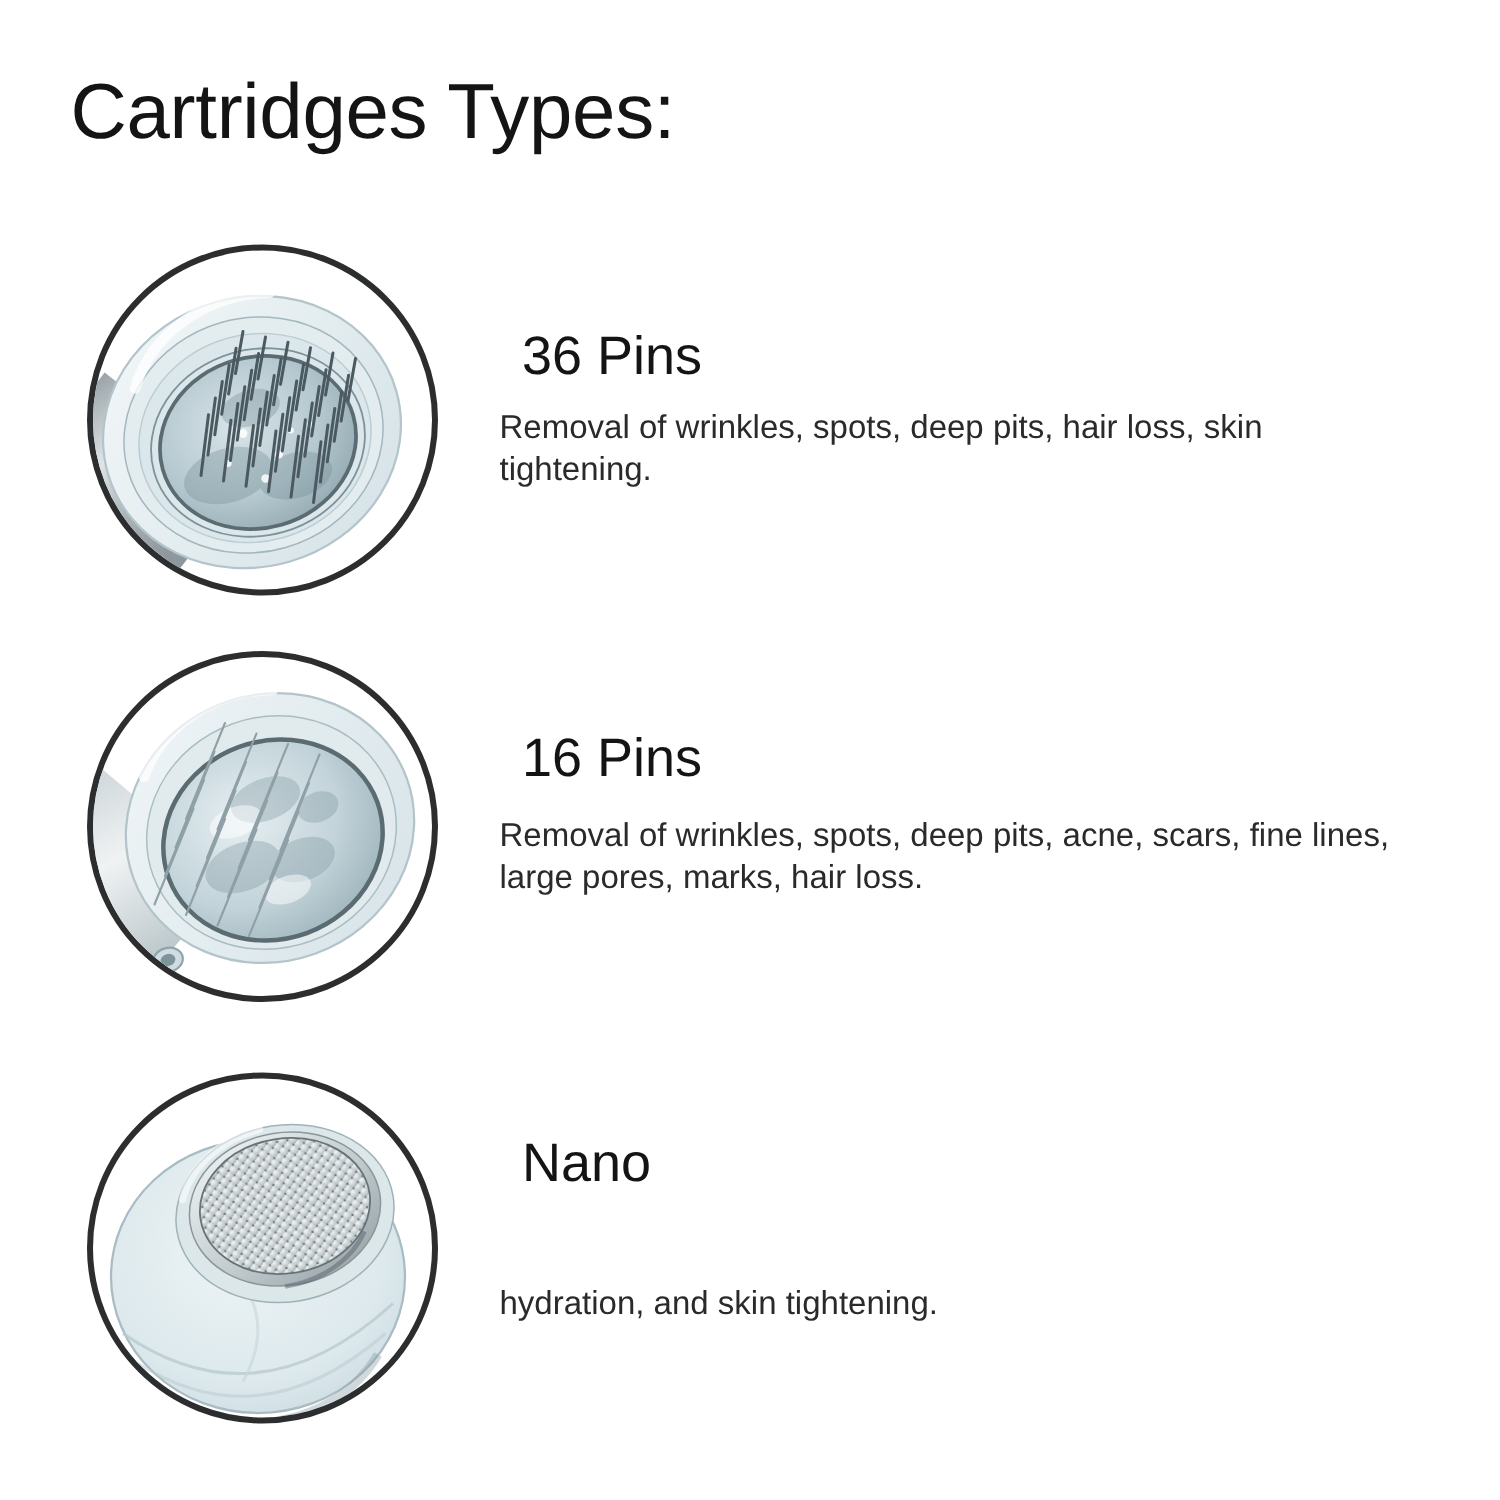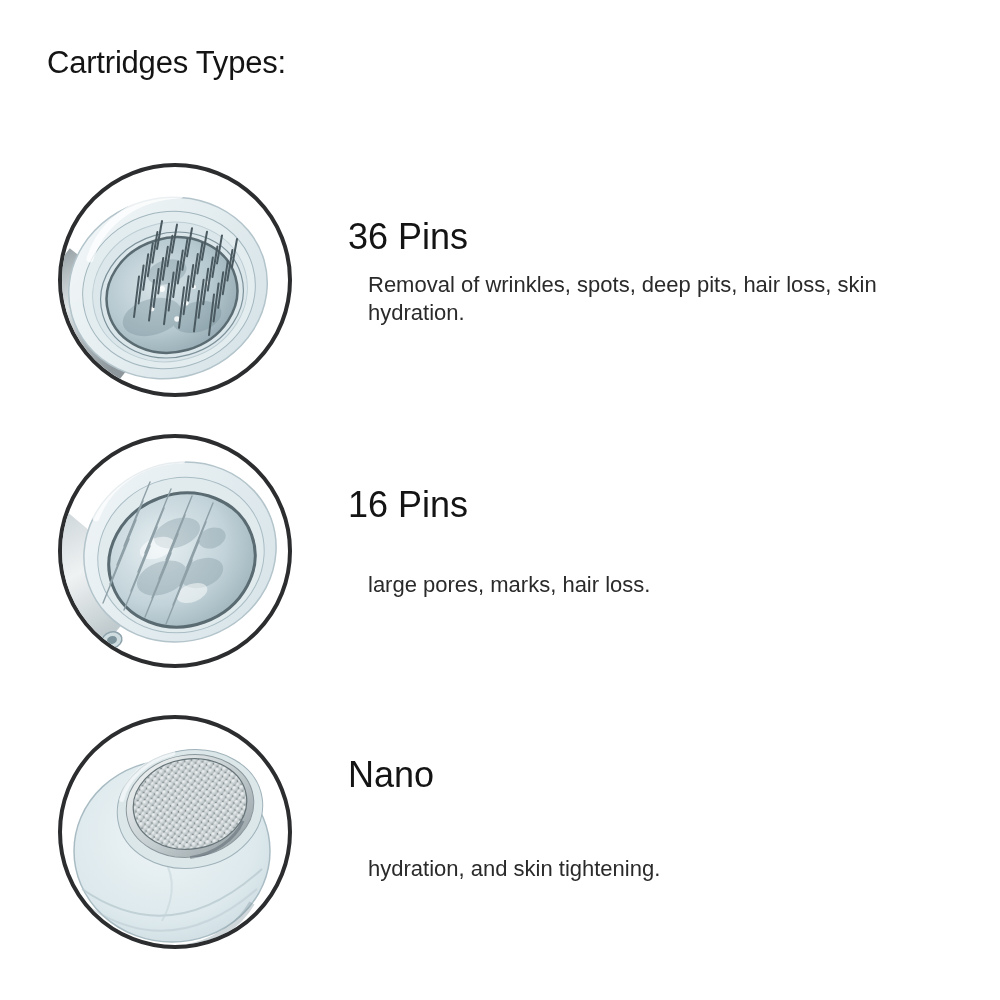--- a/index.html
+++ b/index.html
@@ -11,37 +11,37 @@
     --needle-light:#8fa0a7;
   }
   html,body{margin:0;padding:0;}
   body{
     width:1000px;height:1000px;position:relative;overflow:hidden;
     background:var(--background);
     font-family:"Liberation Sans", sans-serif;
   }
   .page-title{
     position:absolute;left:47px;top:44px;
-    font-size:31px;line-height:1.2;color:var(--heading-text);
+    font-size:52px;line-height:1.2;color:var(--heading-text);
     letter-spacing:-0.2px;
   }
   .photo{
     position:absolute;left:58px;width:234px;height:234px;
     box-sizing:border-box;border:4px solid var(--circle-ring);
     border-radius:50%;overflow:hidden;background:#fff;
   }
   .photo svg{display:block;width:100%;height:100%;}
   .p1{top:163px}.p2{top:434px}.p3{top:715px}
   .sec-heading{
     position:absolute;left:348px;
     font-size:36px;line-height:36px;color:var(--heading-text);
   }
   .h1{top:219px}.h2{top:487px}.h3{top:757px}
   .sec-desc{
-    position:absolute;left:368px;
+    position:absolute;left:333px;
     font-size:22px;line-height:28px;color:var(--text);
   }
   .d1{top:271px}.d2{top:543px}.d3{top:827px}
   .needles36{stroke:var(--needle-dark);stroke-linecap:round;}
   .needles16{stroke:var(--needle-light);stroke-linecap:round;}
 </style>
 </head>
 <body>
 
 <div class="page-title">Cartridges Types:</div>
@@ -123,21 +123,21 @@
         <line x1="117" y1="160.8" x2="122" y2="120.30000000000001" stroke-width="2"></line>
         <line x1="132" y1="164.4" x2="137" y2="123.9" stroke-width="2"></line>
         <line x1="147" y1="168" x2="152" y2="127.5" stroke-width="2"></line>
       </g>
     <path d="M 28 92 A 96 86 0 0 1 118 28" fill="none" stroke="#ffffff" stroke-width="7" opacity="0.75" stroke-linecap="round"></path>
   </svg>
 </div>
 <div class="sec-heading h1">36 Pins</div>
 <div class="sec-desc d1">
   <span>Removal of wrinkles, spots, deep pits, hair loss, skin</span><br>
-  <span>hydration.</span>
+  <span>tightening.</span>
 </div>
 
 <div class="photo p2">
   <svg viewBox="0 0 226 226">
     <defs>
       <linearGradient id="g2m" x1="0" y1="0" x2="1" y2="0.4">
         <stop offset="0" stop-color="#c6d0d4"></stop>
           <stop offset="0.5" stop-color="#eef1f2"></stop>
         <stop offset="1" stop-color="#b9c5c9"></stop>
       </linearGradient>
@@ -185,21 +185,21 @@
         <line x1="83" y1="179" x2="109" y2="115" stroke-width="1.4"></line>
         <line x1="104" y1="186" x2="130" y2="122" stroke-width="1.4"></line>
       </g>
     <ellipse transform="rotate(-15 50 202)" cx="50" cy="202" rx="10" ry="8" fill="#cfdde1" stroke="#8fa4ac" stroke-width="1.5"></ellipse>
     <ellipse transform="rotate(-15 50 202)" cx="50" cy="202" rx="5" ry="4" fill="#7d949c"></ellipse>
     <path d="M 34 80 A 92 84 0 0 1 120 22" fill="none" stroke="#ffffff" stroke-width="7" opacity="0.7" stroke-linecap="round"></path>
   </svg>
 </div>
 <div class="sec-heading h2">16 Pins</div>
 <div class="sec-desc d2">
-  <br>
+  <span>Removal of wrinkles, spots, deep pits, acne, scars, fine lines,</span><br>
   <span>large pores, marks, hair loss.</span>
 </div>
 
 <div class="photo p3">
   <svg viewBox="0 0 226 226">
     <defs>
       <radialGradient id="g3glass" cx="0.45" cy="0.4" r="0.8">
         <stop offset="0" stop-color="#eef4f6"></stop>
           <stop offset="0.6" stop-color="#dde9ed"></stop>
         <stop offset="1" stop-color="#c2d3d9"></stop>

